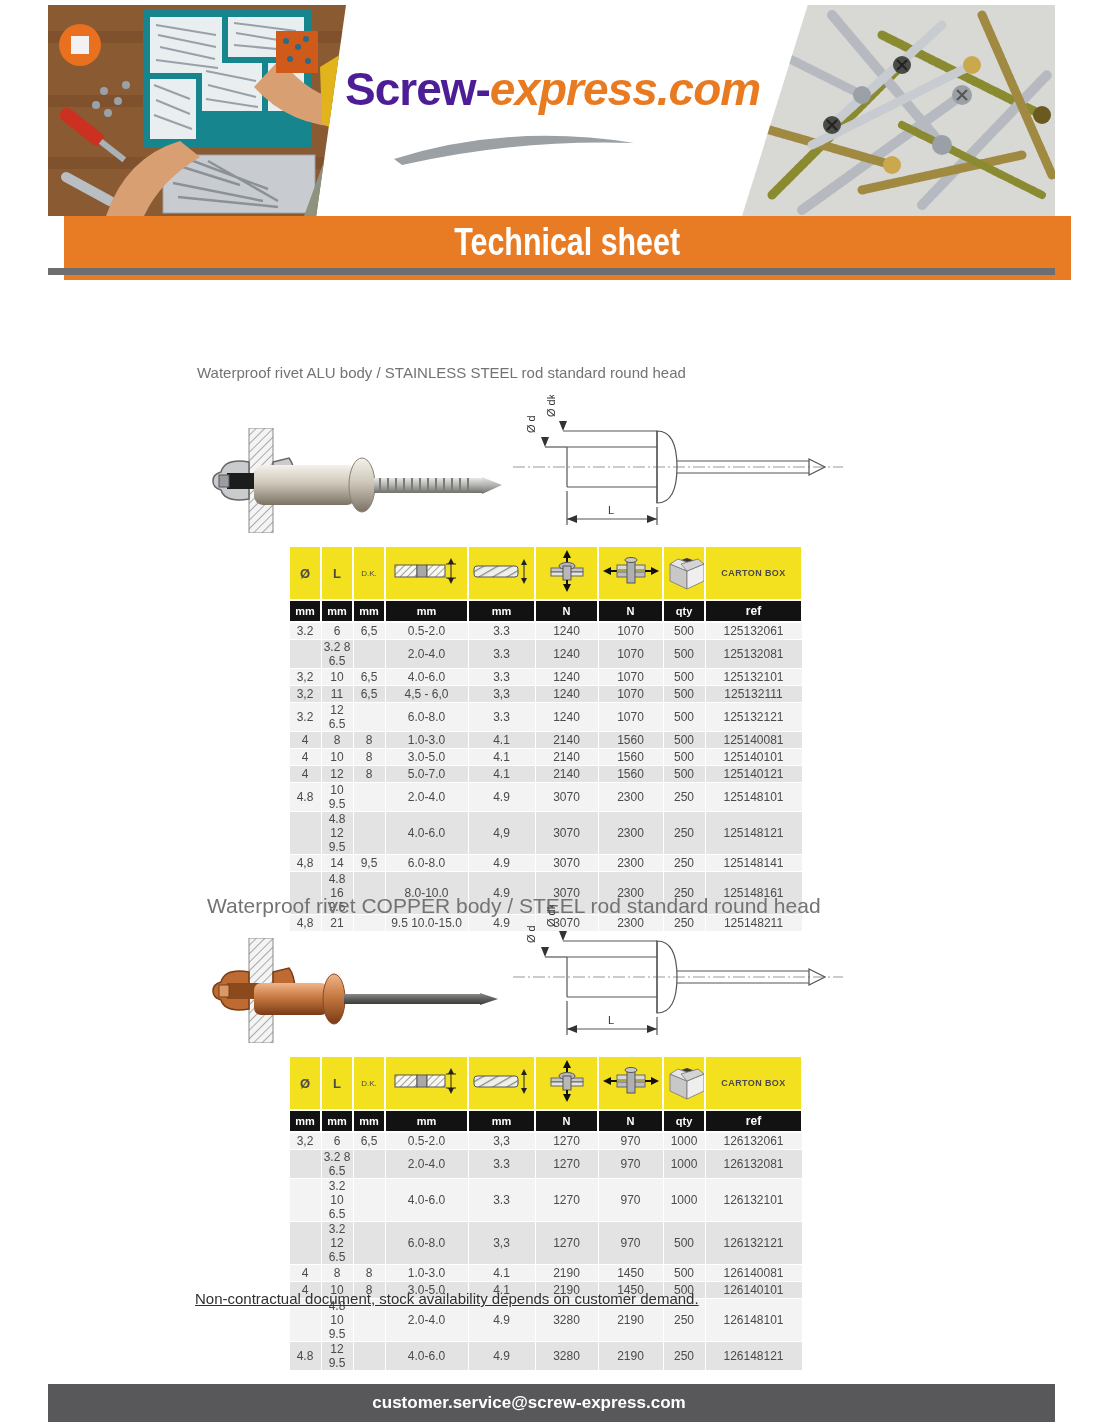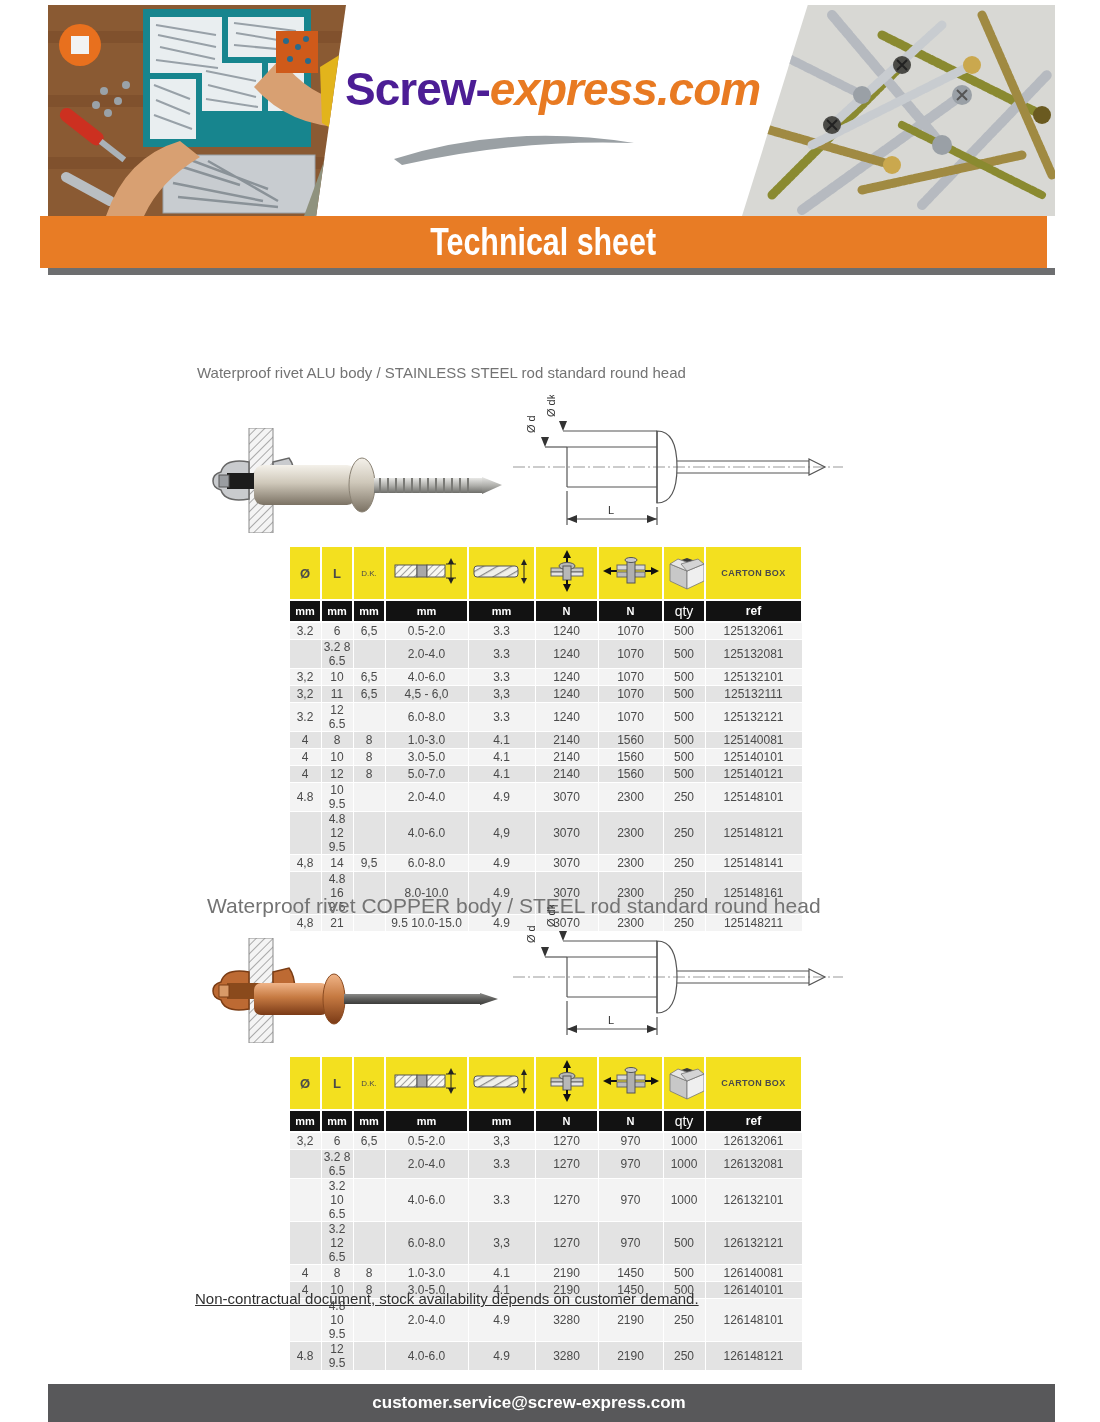--- a/index.html
+++ b/index.html
@@ -8,21 +8,21 @@
   .abs{position:absolute;}
 
   
   .photo{overflow:hidden;}
   .photo-left{left:48px;top:5px;width:298px;height:211px;clip-path:polygon(0 0,100% 0,90% 100%,0 100%);}
   .photo-right{left:742px;top:5px;width:313px;height:211px;clip-path:polygon(21% 0,100% 0,100% 100%,0 100%);}
   .logo-area{left:345px;top:62px;width:400px;text-align:center;white-space:nowrap;}
   .logo-part1{font-size:46px;font-weight:bold;color:#4c1d95;letter-spacing:-1px;}
   .logo-part2{font-size:46px;font-weight:bold;font-style:italic;color:#e87a22;letter-spacing:-1px;}
   .swoosh{left:388px;top:135px;}
-  .band{left:40px;top:216px;width:1007px;height:52px;background:#e87c25;text-align:center;}
+  .band{left:64px;top:216px;width:1007px;height:64px;background:#e87c25;text-align:center;}
   .band-text{display:inline-block;font-size:38px;font-weight:bold;color:#ffffff;line-height:52px;
              transform:scaleX(.80);letter-spacing:0;}
   .band-shadow{left:48px;top:268px;width:1007px;height:7px;background:#6d6e70;}
 
   
   .sec-title{color:#737373;}
   .sec-title-1{left:197px;top:364px;font-size:15px;}
   .sec-title-2{left:207px;top:866px;font-size:21px;margin-top:28px;}
   .note{left:195px;top:1290px;font-size:15px;color:#303030;text-decoration:underline;}
 
@@ -30,21 +30,21 @@
   .bottombar{left:48px;top:1384px;width:1007px;height:38px;background:#58585a;text-align:center;}
   .bottombar a{color:#ffffff;font-weight:bold;font-size:17px;line-height:38px;margin-right:45px;
                text-decoration:none;letter-spacing:0;}
 
   
   table.spec{border-collapse:collapse;table-layout:fixed;width:513px;}
   table.spec td{border:1px solid #ffffff;text-align:center;vertical-align:middle;overflow:hidden;
                 color:#4a4a4a;padding:0;}
   table.spec tr.iconrow td{background:#f3e01f;height:52px;border-width:2px;}
   table.spec tr.unitrow td{background:#121212;color:#fff;height:20px;font-weight:bold;font-size:11px;border-width:2px;}
-  table.spec tr.unitrow td.uq{font-size:14px;font-weight:normal;}
+  table.spec tr.unitrow td.uq{font-size:11px;font-weight:bold;}
   table.spec tr.unitrow td.ur{font-size:12px;}
   table.spec tbody td{height:16px;font-size:12px;}
   table.spec tbody tr:nth-child(odd) td{background:#f3f3f3;}
   table.spec tbody tr:nth-child(even) td{background:#e3e3e3;}
   td.hbig{font-size:13px;font-weight:bold;color:#3a3a3a;}
   td.hdk{font-size:8px;font-weight:normal;color:#3a3a3a;margin-left:44px;}
   td.hcarton{font-size:9px;font-weight:bold;color:#5a5040;letter-spacing:.4px;}
   td.xs{font-size:8px;}
   td.xxs{font-size:6.5px;}
   td.sm{font-size:9px;}

